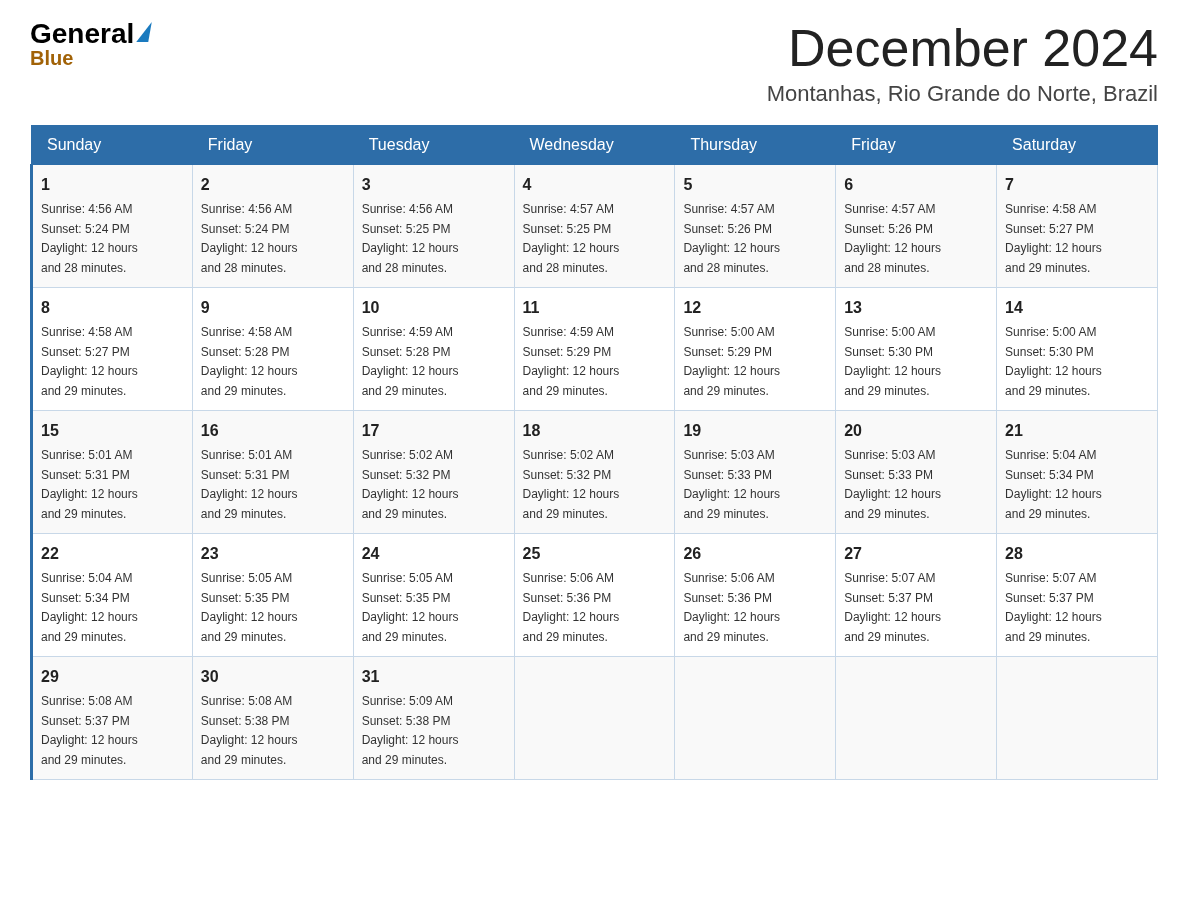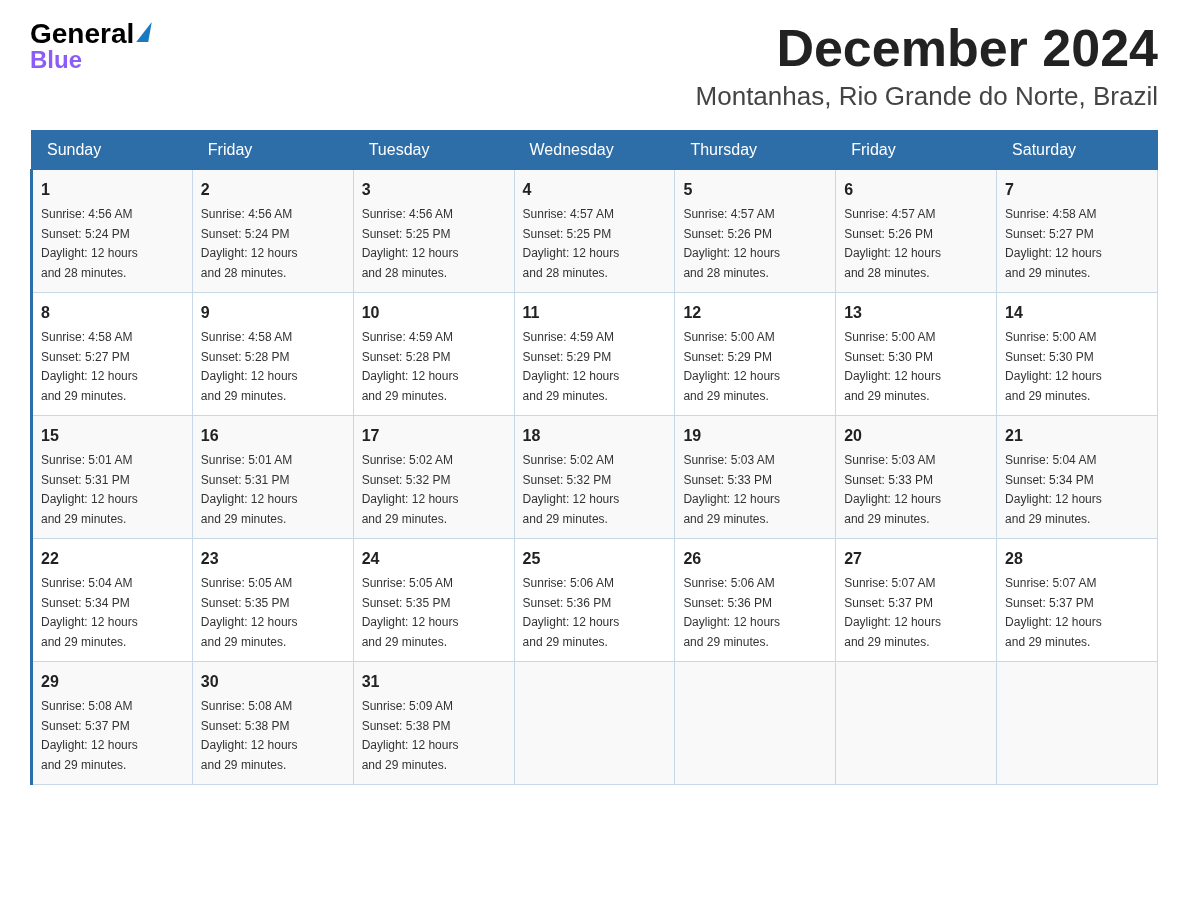--- a/index.html
+++ b/index.html
@@ -22,38 +22,38 @@
       flex-direction: column;
       align-items: flex-start;
     }
     .logo-general {
       font-size: 28px;
       font-weight: bold;
       color: #000000;
       line-height: 1;
     }
     .logo-blue {
-      font-size: 24px;
+      font-size: 20px;
       font-weight: bold;
-      color: #8b5cf6;
+      color: #a16207;
       line-height: 1;
       display: flex;
       align-items: center;
     }
     .title-section {
       text-align: right;
     }
     .month-title {
       font-size: 52px;
-      font-weight: bold;
+      font-weight: normal;
       color: #222;
       line-height: 1.1;
     }
     .location-title {
-      font-size: 26px;
+      font-size: 22px;
       color: #444;
       margin-top: 4px;
     }
     table {
       width: 100%;
       border-collapse: collapse;
       table-layout: fixed;
     }
     thead tr {
       background-color: #2d6da8;

